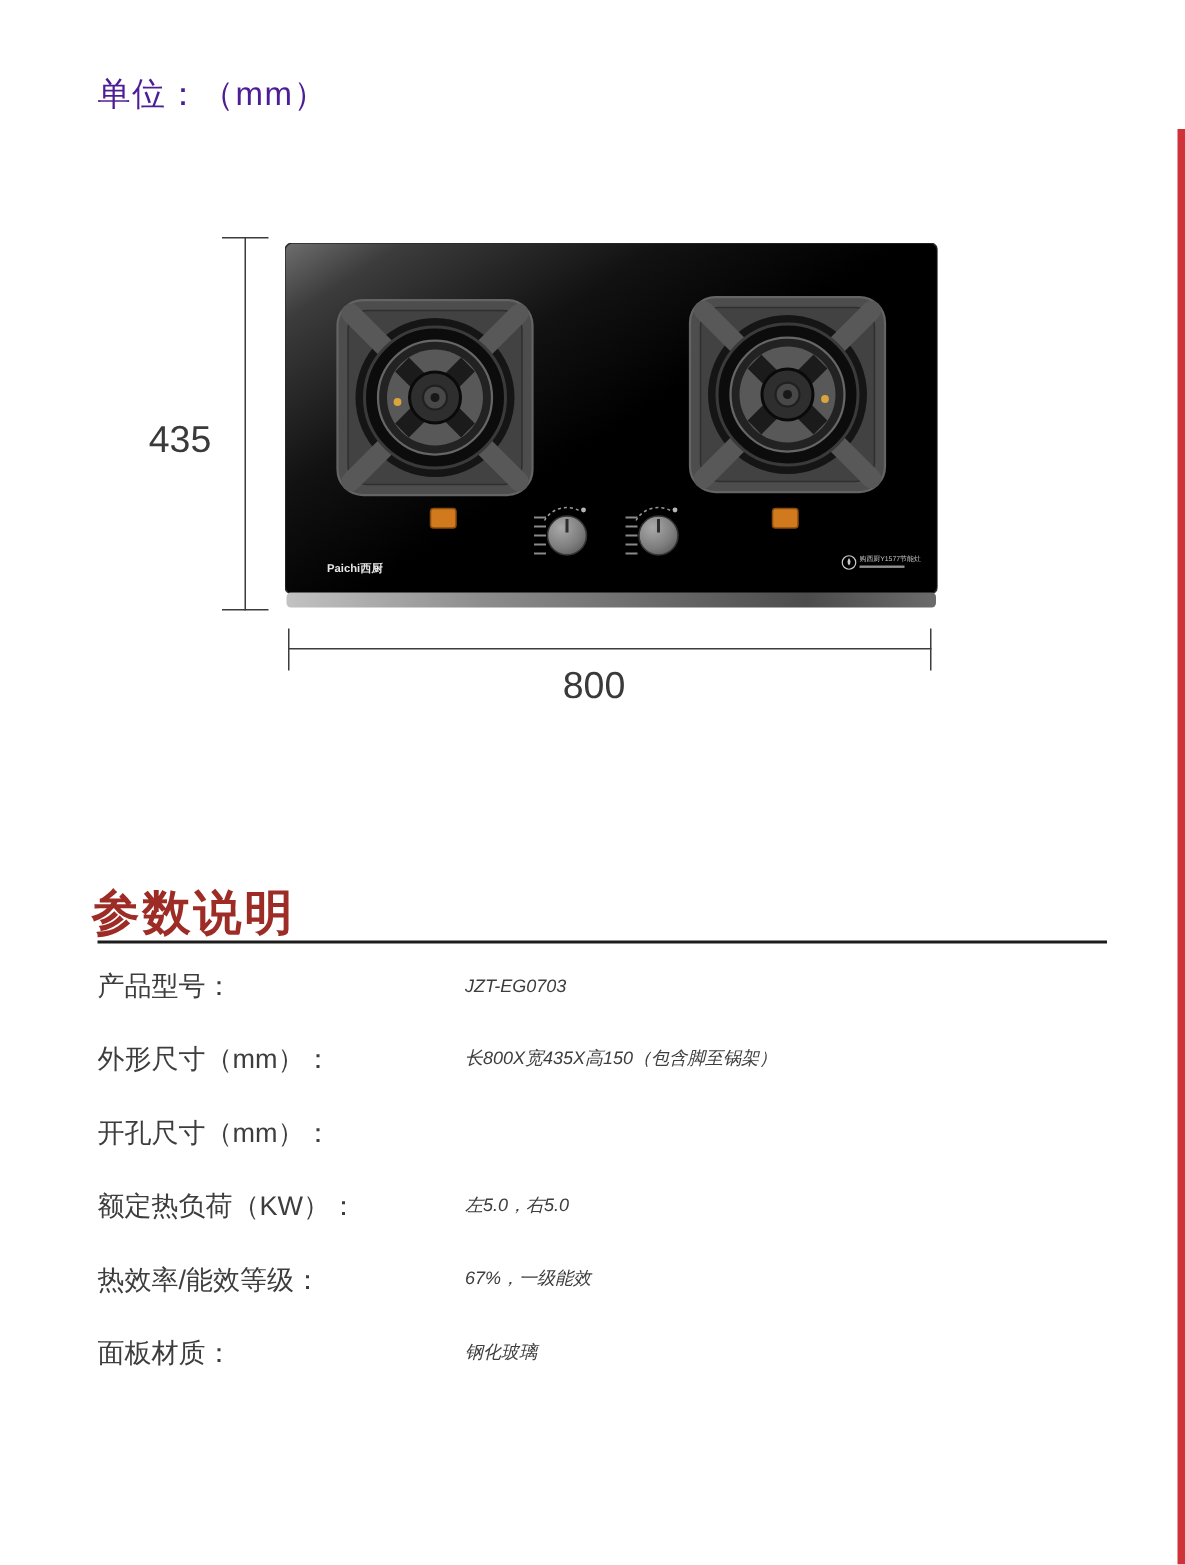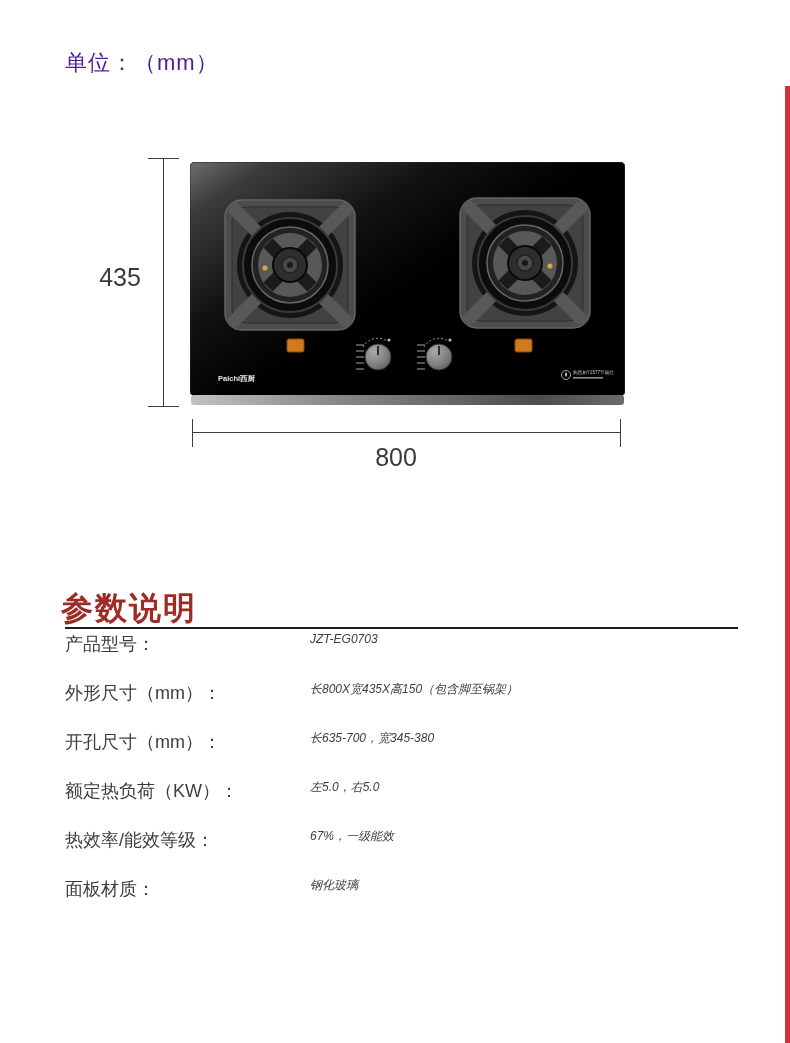--- a/index.html
+++ b/index.html
@@ -13,30 +13,30 @@
   .diagram{position:absolute;left:0;top:0;width:790px;height:520px;}
   .stove-svg{position:absolute;left:190px;top:162px;}
   .dim{position:absolute;background:#3c3c3c;}
   .dim-v{left:163px;top:158px;width:1px;height:249px;}
   .dim-v-cap-t{left:148px;top:158px;width:31px;height:1px;}
   .dim-v-cap-b{left:148px;top:406px;width:31px;height:1px;}
   .dim-h{left:192px;top:432px;width:429px;height:1px;}
   .dim-h-cap-l{left:192px;top:419px;width:1px;height:28px;}
   .dim-h-cap-r{left:620px;top:419px;width:1px;height:28px;}
   .dim-label{position:absolute;font-size:25px;color:#3a3a3a;}
-  .dim-label-h{left:84px;top:263px;width:72px;text-align:center;}
+  .dim-label-h{left:84px;top:279px;width:72px;text-align:center;}
   .dim-label-w{left:331px;top:443px;width:130px;text-align:center;}
 
   
   .scrollbar{position:absolute;left:785px;top:86px;width:5px;height:957px;background:#cf3339;}
 
   
   .section-title{position:absolute;left:61px;top:563px;font-size:32px;font-weight:bold;color:#9e2c26;letter-spacing:2px;margin-top:24px;}
   .spec-table{position:absolute;left:65px;top:627px;width:673px;border-top:2px solid #1c1c1c;}
-  .spec-row{display:flex;align-items:flex-start;height:49px;}
+  .spec-row{display:flex;align-items:center;height:49px;}
   .spec-row:first-child{margin-top:3px;}
   .spec-label{width:245px;font-size:18px;color:#3d3d3d;flex:none;}
   .spec-value{font-size:12px;color:#3d3d3d;font-style:italic;}
 </style>
 </head>
 <body>
 
 <div class="unit-note">单位：（mm）</div>
 
 <div class="diagram">
@@ -162,21 +162,20 @@
   <div class="spec-row">
     <div class="spec-label">产品型号：</div>
     <div class="spec-value">JZT-EG0703</div>
   </div>
   <div class="spec-row">
     <div class="spec-label">外形尺寸（mm）：</div>
     <div class="spec-value">长800X宽435X高150（包含脚至锅架）</div>
   </div>
   <div class="spec-row">
     <div class="spec-label">开孔尺寸（mm）：</div>
-    <div class="spec-value">长635-700，宽345-380</div>
   </div>
   <div class="spec-row">
     <div class="spec-label">额定热负荷（KW）：</div>
     <div class="spec-value">左5.0，右5.0</div>
   </div>
   <div class="spec-row">
     <div class="spec-label">热效率/能效等级：</div>
     <div class="spec-value">67%，一级能效</div>
   </div>
   <div class="spec-row">

